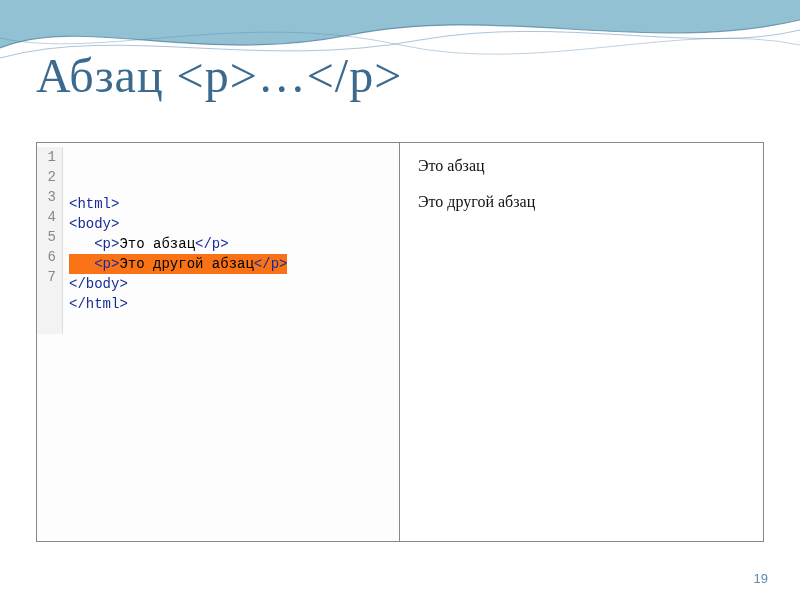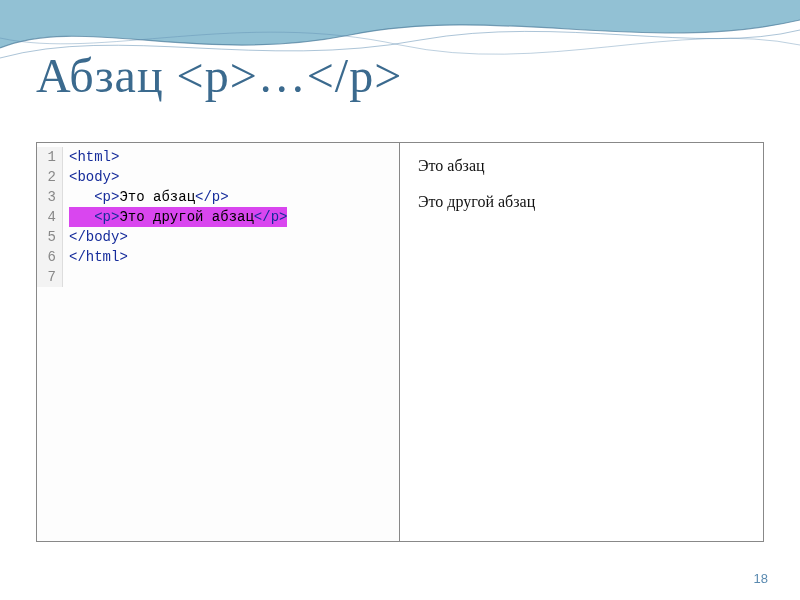--- a/index.html
+++ b/index.html
@@ -67,23 +67,24 @@
       text-align: right;
       padding-right: 6px;
       color: #888;
       background: #f3f3f3;
       border-right: 1px solid #ddd;
       user-select: none;
     }
     .code-body {
       padding-left: 6px;
       white-space: pre;
+      margin-top: 47px;
     }
     .code-row { height: 20px; }
-    .code-row.highlight { background: #d946ef; }
+    .code-row.highlight { background: #f97316; }
     .tag { color: #162c9b; }
     .txt { color: #000; }
     .page-number {
       position: absolute;
       bottom: 14px;
       right: 32px;
       font-size: 13px;
       color: #5a8ab0;
       font-family: Arial, sans-serif;
     }
@@ -116,13 +117,13 @@
         </div>
       <div class="code-body" id="codebody"><div class="code-row"><span></span><span class="tag">&lt;html&gt;</span></div><div class="code-row"><span></span><span class="tag">&lt;body&gt;</span></div><div class="code-row"><span>   </span><span class="tag">&lt;p&gt;</span><span class="txt">Это абзац</span><span class="tag">&lt;/p&gt;</span></div><div class="code-row highlight"><span>   </span><span class="tag">&lt;p&gt;</span><span class="txt">Это другой абзац</span><span class="tag">&lt;/p&gt;</span></div><div class="code-row"><span></span><span class="tag">&lt;/body&gt;</span></div><div class="code-row"><span></span><span class="tag">&lt;/html&gt;</span></div><div class="code-row"><span></span></div></div>
     </div>
   </div>
   <div class="preview-pane">
     <p>Это абзац</p>
     <p>Это другой абзац</p>
   </div>
 </div>
 
-<div class="page-number">18</div>
+<div class="page-number">19</div>
 
 </body></html>

